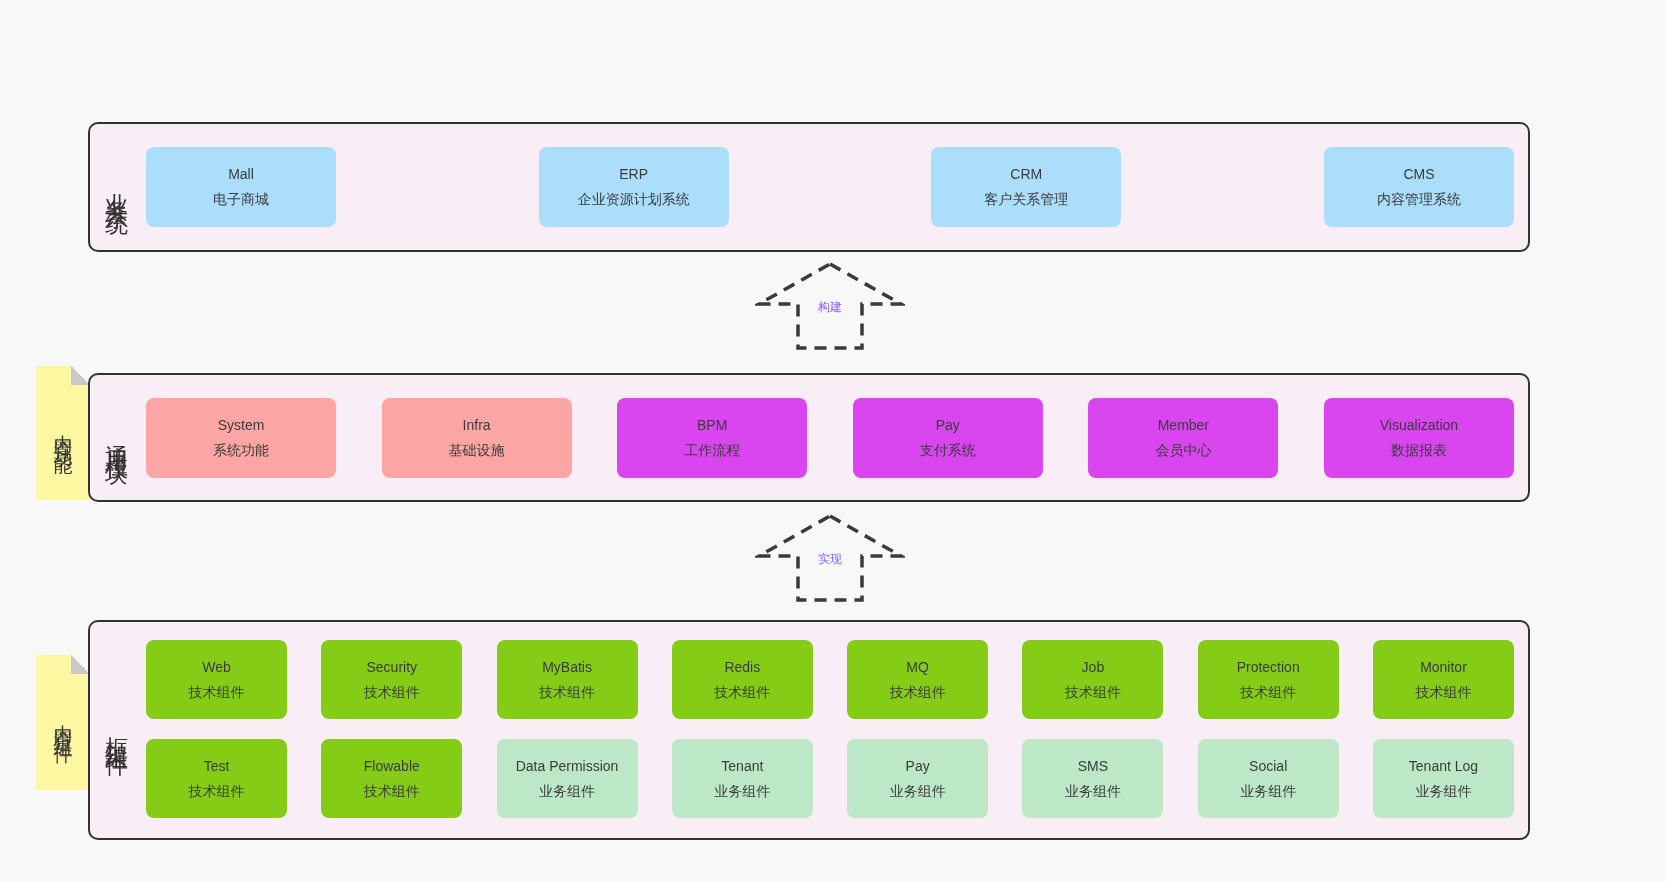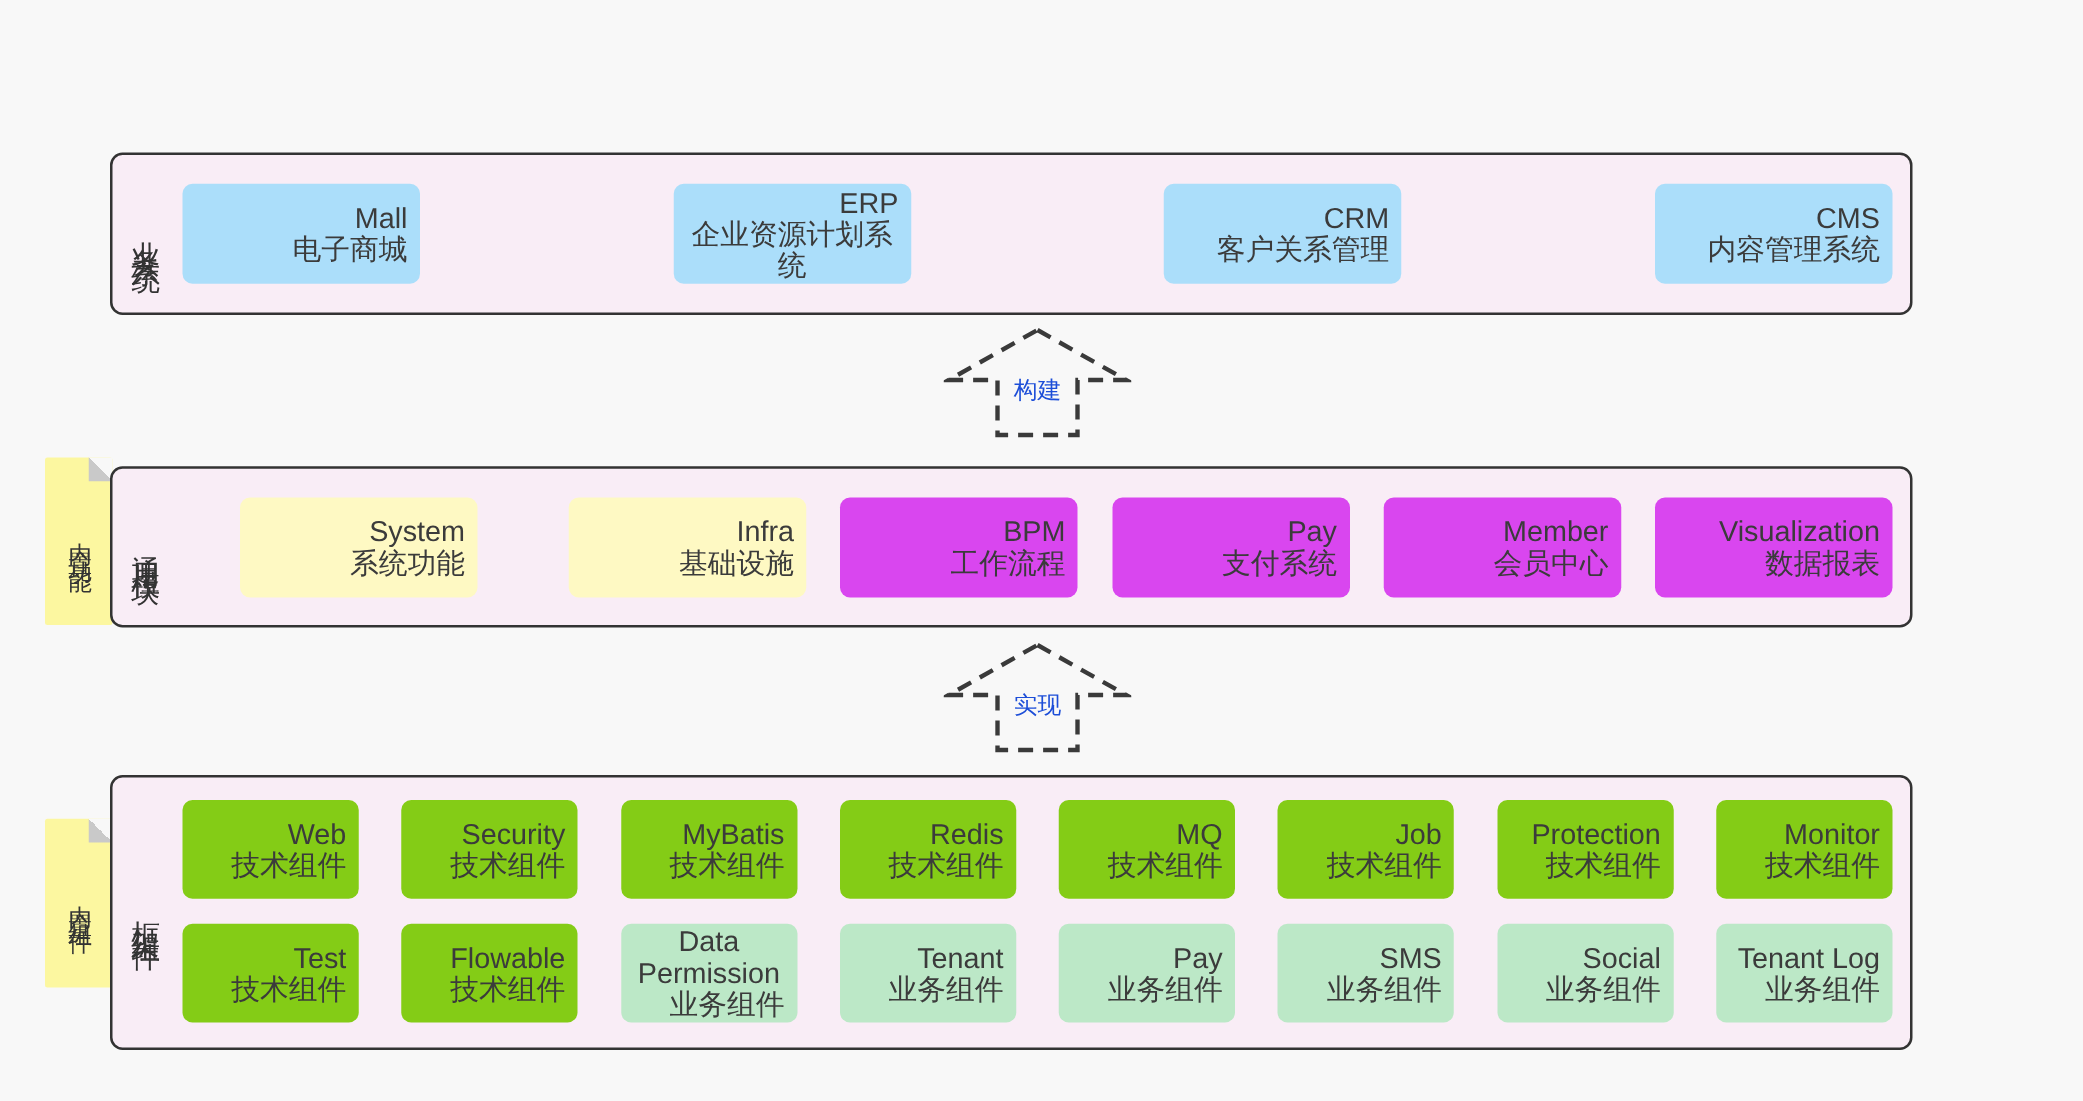--- a/index.html
+++ b/index.html
@@ -25,27 +25,27 @@
     position:absolute;left:56px;right:14px;top:0;bottom:0;
     display:flex;align-items:center;justify-content:space-between;
   }
   .rows{
     position:absolute;left:56px;right:14px;top:18px;bottom:20px;
     display:flex;flex-direction:column;justify-content:space-between;
   }
   .row{display:flex;justify-content:space-between;}
   .box{
     border-radius:8px;box-sizing:border-box;padding:4px 10px;
-    display:flex;flex-direction:column;align-items:flex-end;justify-content:center;
-    text-align:center;font-size:23px;line-height:25px;
+    display:flex;flex-direction:column;align-items:center;justify-content:center;
+    text-align:center;font-size:14px;line-height:25px;
   }
   .w190{width:190px;height:80px;}
   .w141{width:141px;height:79px;}
   .blue{background:#abdefa;}
-  .red{background:#fef9c3;margin-left:46px;}
+  .red{background:#fca5a5;}
   .pink{background:#d946ef;}
   .green{background:#84cc16;}
   .lgreen{background:#bce8c7;}
   .note{
     position:absolute;left:36px;width:54px;background:#fcf7a0;z-index:1;
     border-radius:2px;
   }
   .note-1{top:366px;height:134px;}
   .note-2{top:655px;height:135px;}
   .note::after{
@@ -56,21 +56,21 @@
     position:absolute;left:50%;top:50%;transform:translate(-50%,-50%);
     writing-mode:vertical-lr;text-orientation:upright;
     font-size:19px;letter-spacing:7px;color:#333;white-space:nowrap;
   }
   .arrow{position:absolute;left:755px;width:150px;height:92px;z-index:1;}
   .arrow-1{top:260px;}
   .arrow-2{top:512px;}
   .arrow svg{display:block;}
   .arrow-label{
     position:absolute;top:38px;left:50%;transform:translateX(-50%);
-    background:#f8f8f8;padding:1px 4px;font-size:19px;color:#1d4ed8;
+    background:#f8f8f8;padding:1px 4px;font-size:12px;color:#8b5cf6;
     white-space:nowrap;
   }
 </style>
 </head>
 <body>
 
 <div class="note note-1">
   <span class="note-label">内置功能</span>
 </div>
 <div class="note note-2">

